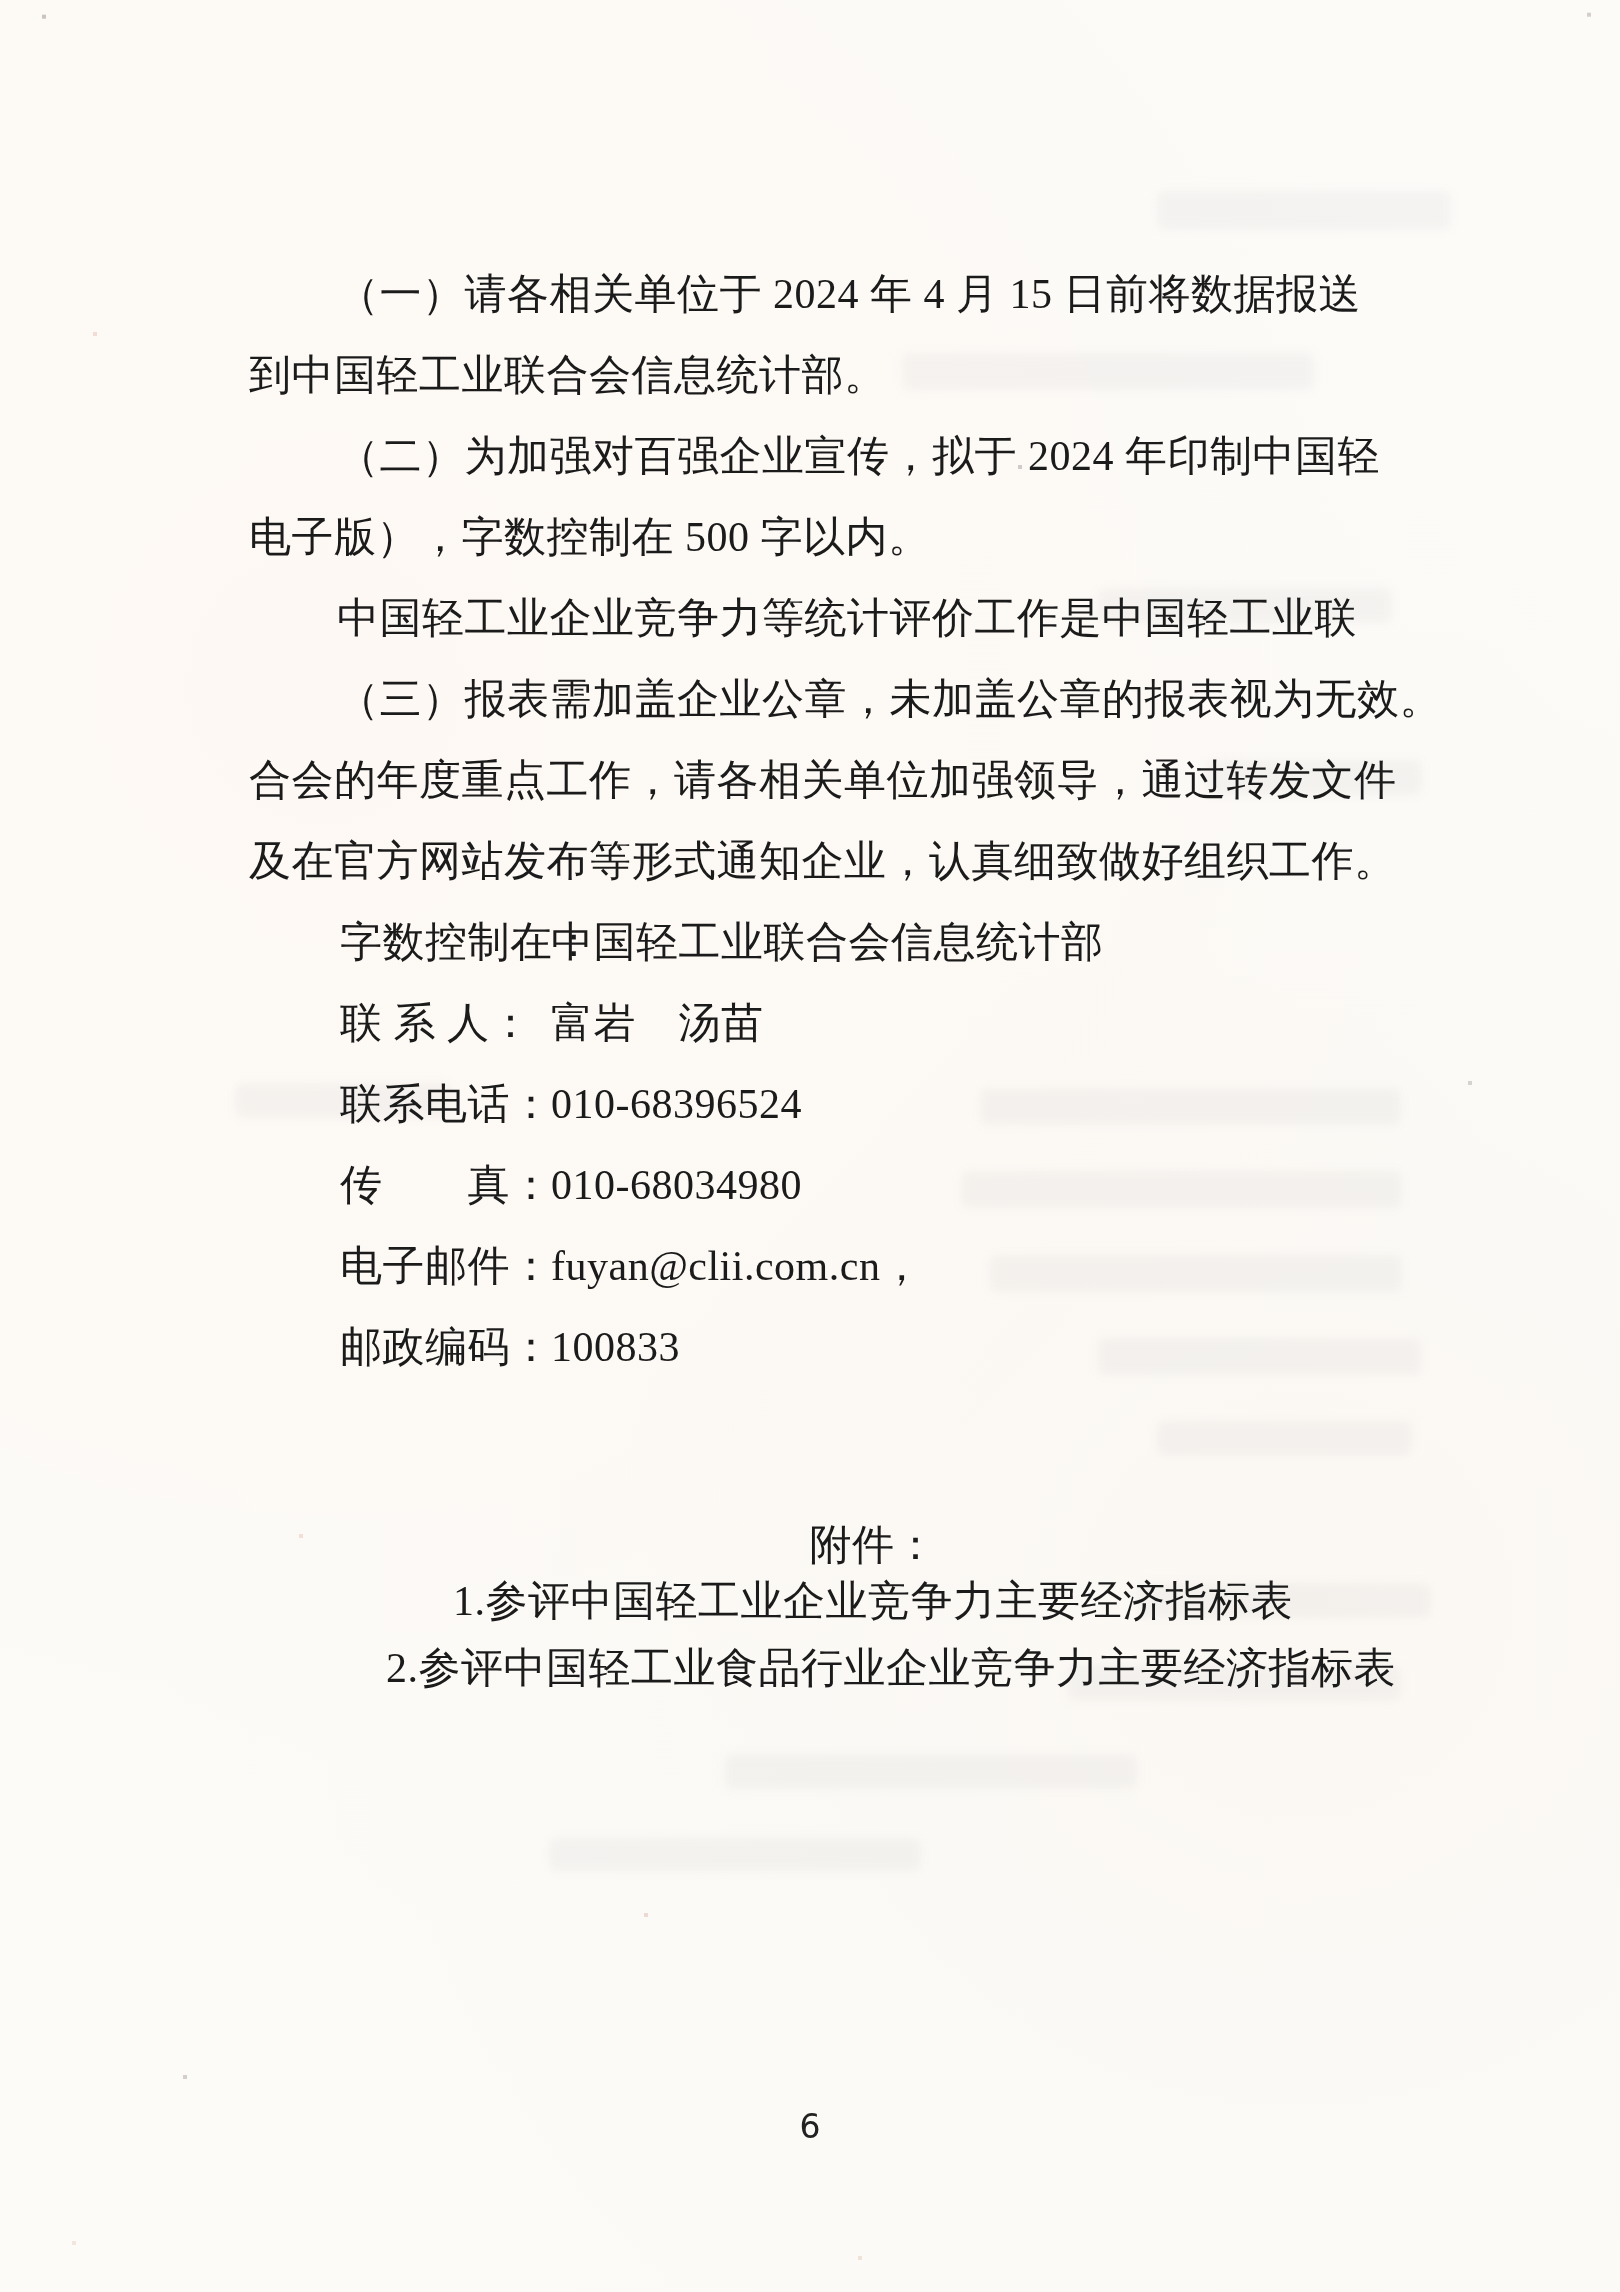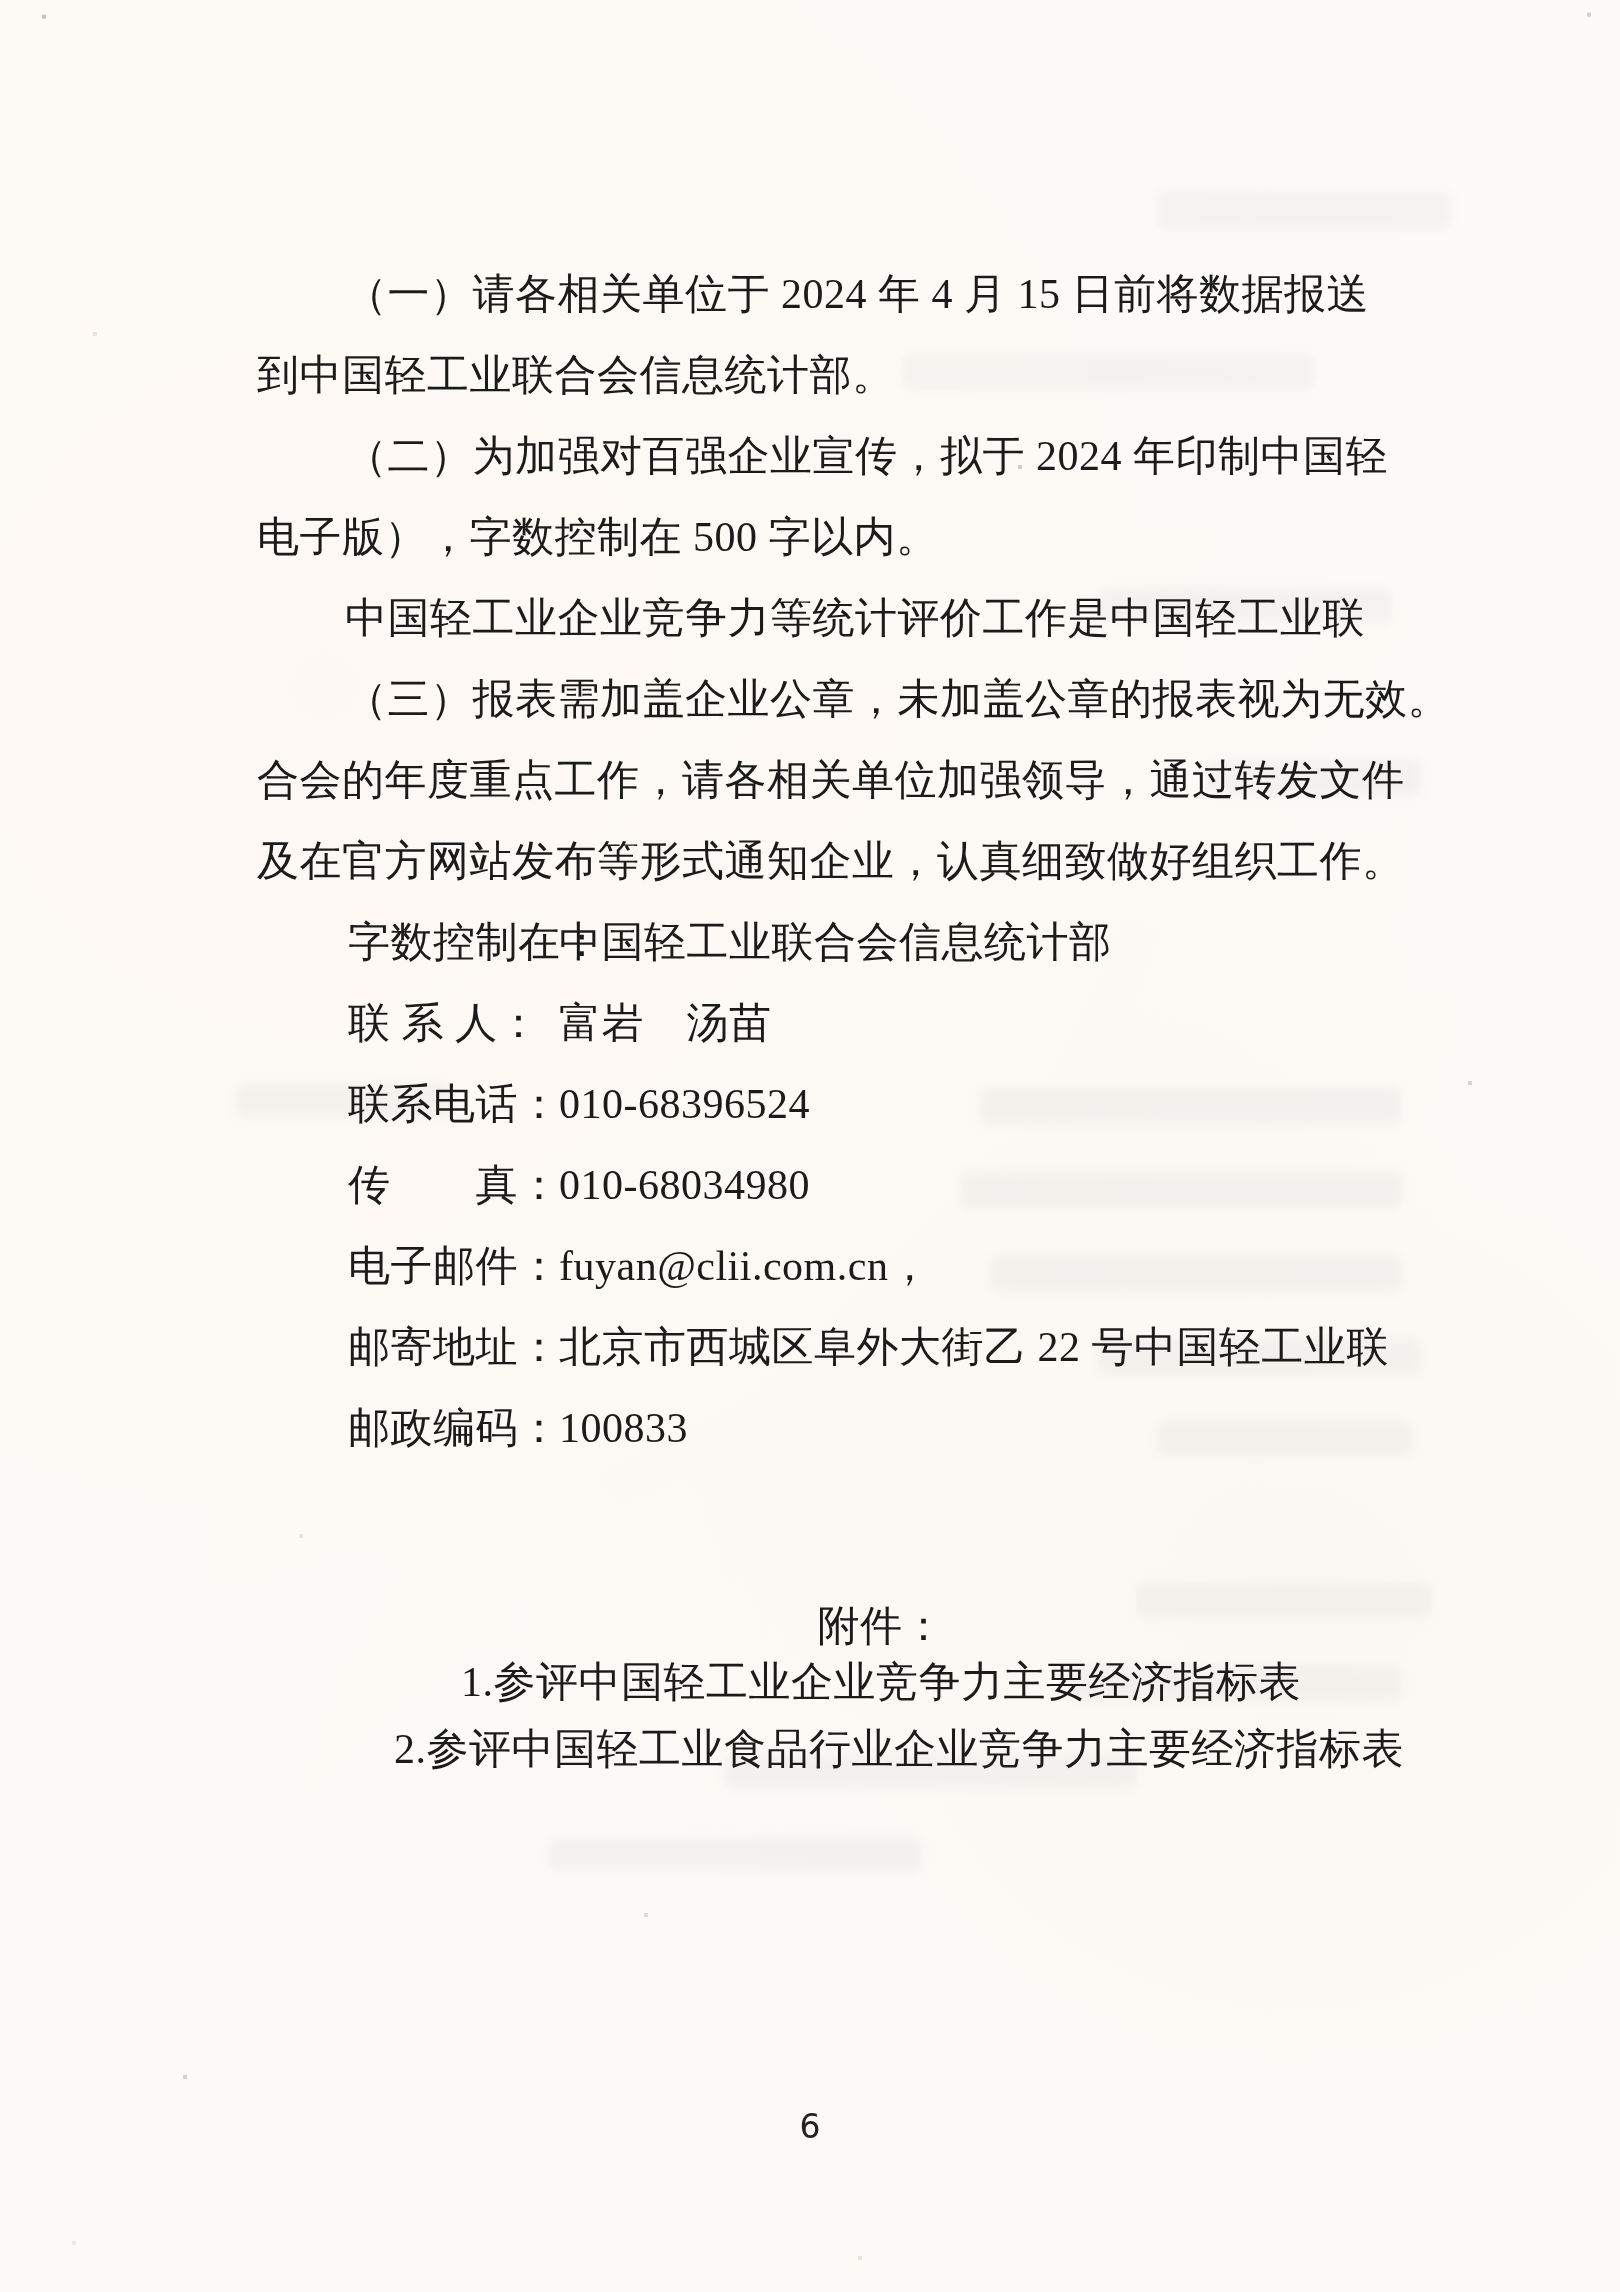--- a/index.html
+++ b/index.html
@@ -40,21 +40,21 @@
   }
   .ghost {
     position: absolute;
     background: rgba(110,112,122,0.055);
     border-radius: 7.8px;
     filter: blur(4.9px);
   }
   .content {
     position: absolute;
     top: 253px;
-    left: 257px;
+    left: 249px;
     width: 1147px;
   }
   .line {
     height: 81px;
     margin: 0;
     display: flex;
     align-items: center;
     font-size: 42px;
     letter-spacing: 0.5px;
     white-space: pre;
@@ -127,23 +127,20 @@
     <div class="line contact-row">
       <span class="label">联系电话：</span><span class="value">010-68396524</span>
     </div>
     <div class="line contact-row">
       <span class="label">传　　真：</span><span class="value">010-68034980</span>
     </div>
     <div class="line contact-row">
       <span class="label">电子邮件：</span><span class="value">fuyan@clii.com.cn，</span>
     </div>
     <div class="line contact-row">
-      <span class="label">邮寄地址：</span><span class="value">北京市西城区阜外大街乙 22 号中国轻工业联</span>
-    </div>
-    <div class="line contact-row">
       <span class="label">邮政编码：</span><span class="value">100833</span>
     </div>
 
     <div class="line attach-row first">
       <span class="attach-label">附件：</span><span class="value">1.参评中国轻工业企业竞争力主要经济指标表</span>
     </div>
     <div class="line attach-row second">
       <span class="attach-label"></span><span class="value">2.参评中国轻工业食品行业企业竞争力主要经济指标表</span>
     </div>
 

